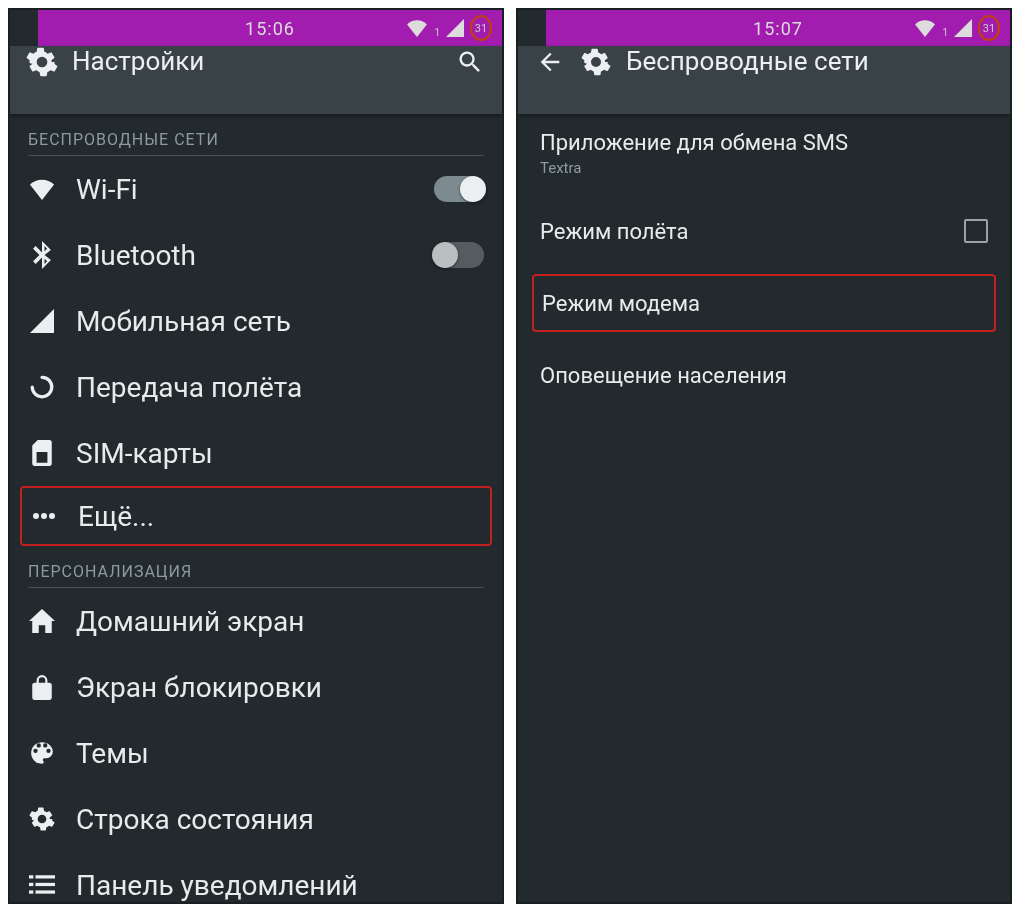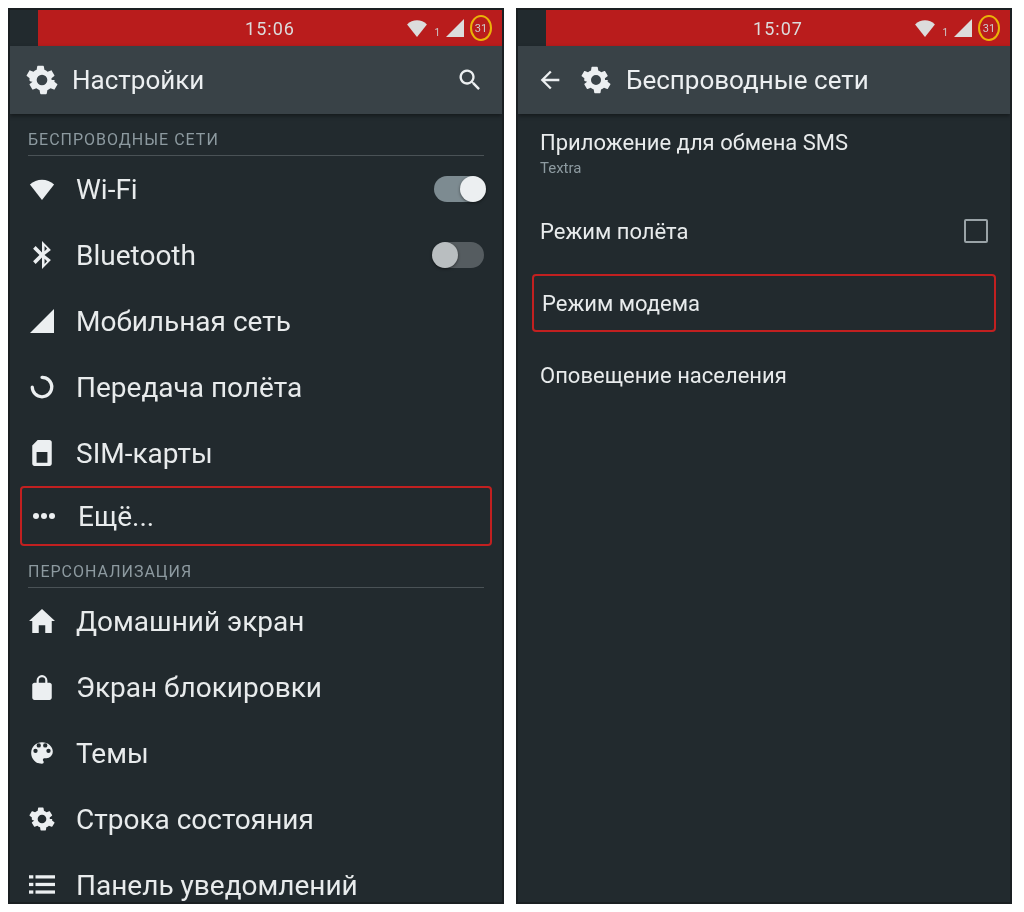--- a/index.html
+++ b/index.html
@@ -16,21 +16,21 @@
     width: 496px;
     height: 896px;
     background: #222a2e;
     border: 2px solid #1a1f22;
     display: flex;
     flex-direction: column;
     overflow: hidden;
   }
   .status-bar {
     height: 36px;
-    background: #b91c1c;
+    background: #a21caf;
     color: #dcdcdc;
     display: flex;
     align-items: center;
     font-size: 18px;
     padding: 0 10px;
     position: relative;
     margin-left: 28px;
   }
   .status-time {
     position: absolute;
@@ -43,21 +43,20 @@
     display: flex;
     align-items: center;
     gap: 6px;
   }
   .status-right svg { display: block; }
   .app-bar {
     height: 68px;
     background: #394247;
     color: #eceff1;
     display: flex;
-    align-items: center;
     padding: 0 16px;
     gap: 14px;
     box-shadow: 0 2px 4px rgba(0,0,0,0.4);
     position: relative;
     z-index: 2;
   }
   .app-bar-title {
     font-size: 26px;
     font-weight: 400;
     flex: 1;
@@ -149,21 +148,21 @@
     min-height: 58px;
   }
   .content { flex: 1; overflow: hidden; }
   .sim-badge {
     font-size: 10px;
     color: #ccc;
     position: relative;
     top: 4px;
   }
   .circ-icon {
-    width:22px; height:26px; border:2px solid #eab308; border-radius:50%;
+    width:22px; height:26px; border:2px solid #c2410c; border-radius:50%;
     display:flex; align-items:center; justify-content:center;
     font-size:11px; color:#ccc;
   }
 </style>
 </head>
 <body>
 
 <div class="phone">
   <div class="status-bar">
     <span class="status-time">15:06</span>

